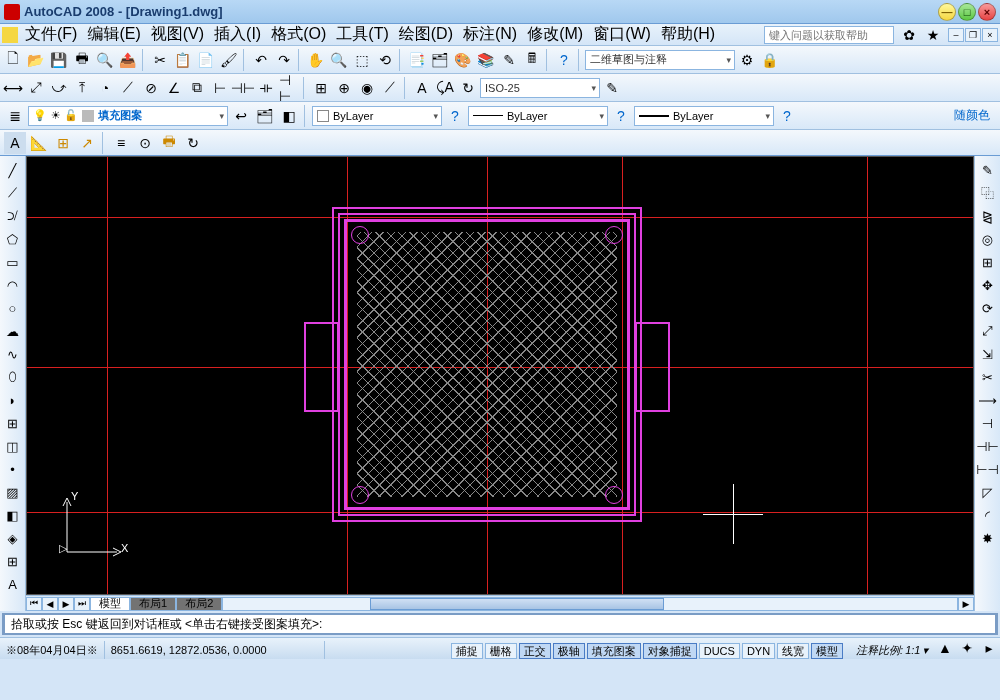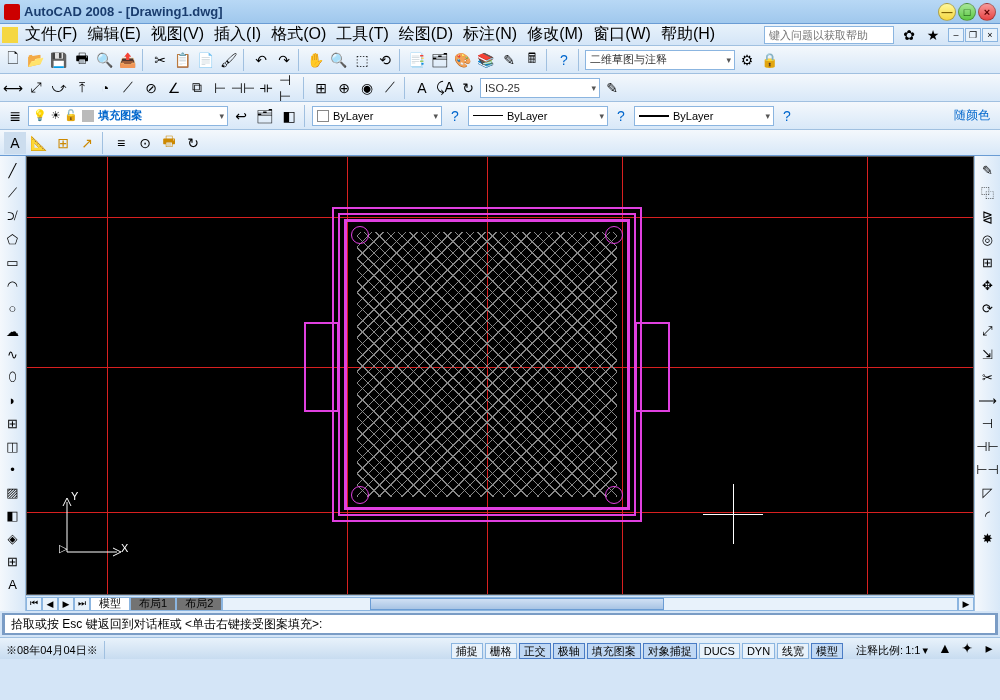--- a/index.html
+++ b/index.html
@@ -325,32 +325,33 @@
     <span class="vtbtn">✸</span>
   </div>
 </div>
 
 <div class="cmdline">
   <span>拾取或按 Esc 键返回到对话框或 &lt;单击右键接受图案填充&gt;:</span>
 </div>
 
 <div class="statusbar">
   <span class="status-seg">※08年04月04日※</span>
+  <span class="status-seg" style="min-width:220px;">8651.6619,  12872.0536, 0.0000</span>
   <span style="flex:1;"></span>
   <span class="status-btn">捕捉</span>
   <span class="status-btn">栅格</span>
   <span class="status-btn active">正交</span>
   <span class="status-btn active">极轴</span>
   <span class="status-btn active">填充图案</span>
   <span class="status-btn active">对象捕捉</span>
   <span class="status-btn">DUCS</span>
   <span class="status-btn">DYN</span>
   <span class="status-btn">线宽</span>
   <span class="status-btn active">模型</span>
-  <span class="status-seg" style="border:none;margin-left:6px;">
+  <span class="status-seg" style="border:none;margin-left:6px;font-style:italic;">
     <span>注释比例:</span>
     <span style="margin-left:2px;">1:1</span>
     <span style="margin-left:2px;">▾</span>
   </span>
   <span class="tbtn">▲</span>
   <span class="tbtn">✦</span>
   <span class="tbtn">▸</span>
 </div>
 
 </body></html>

